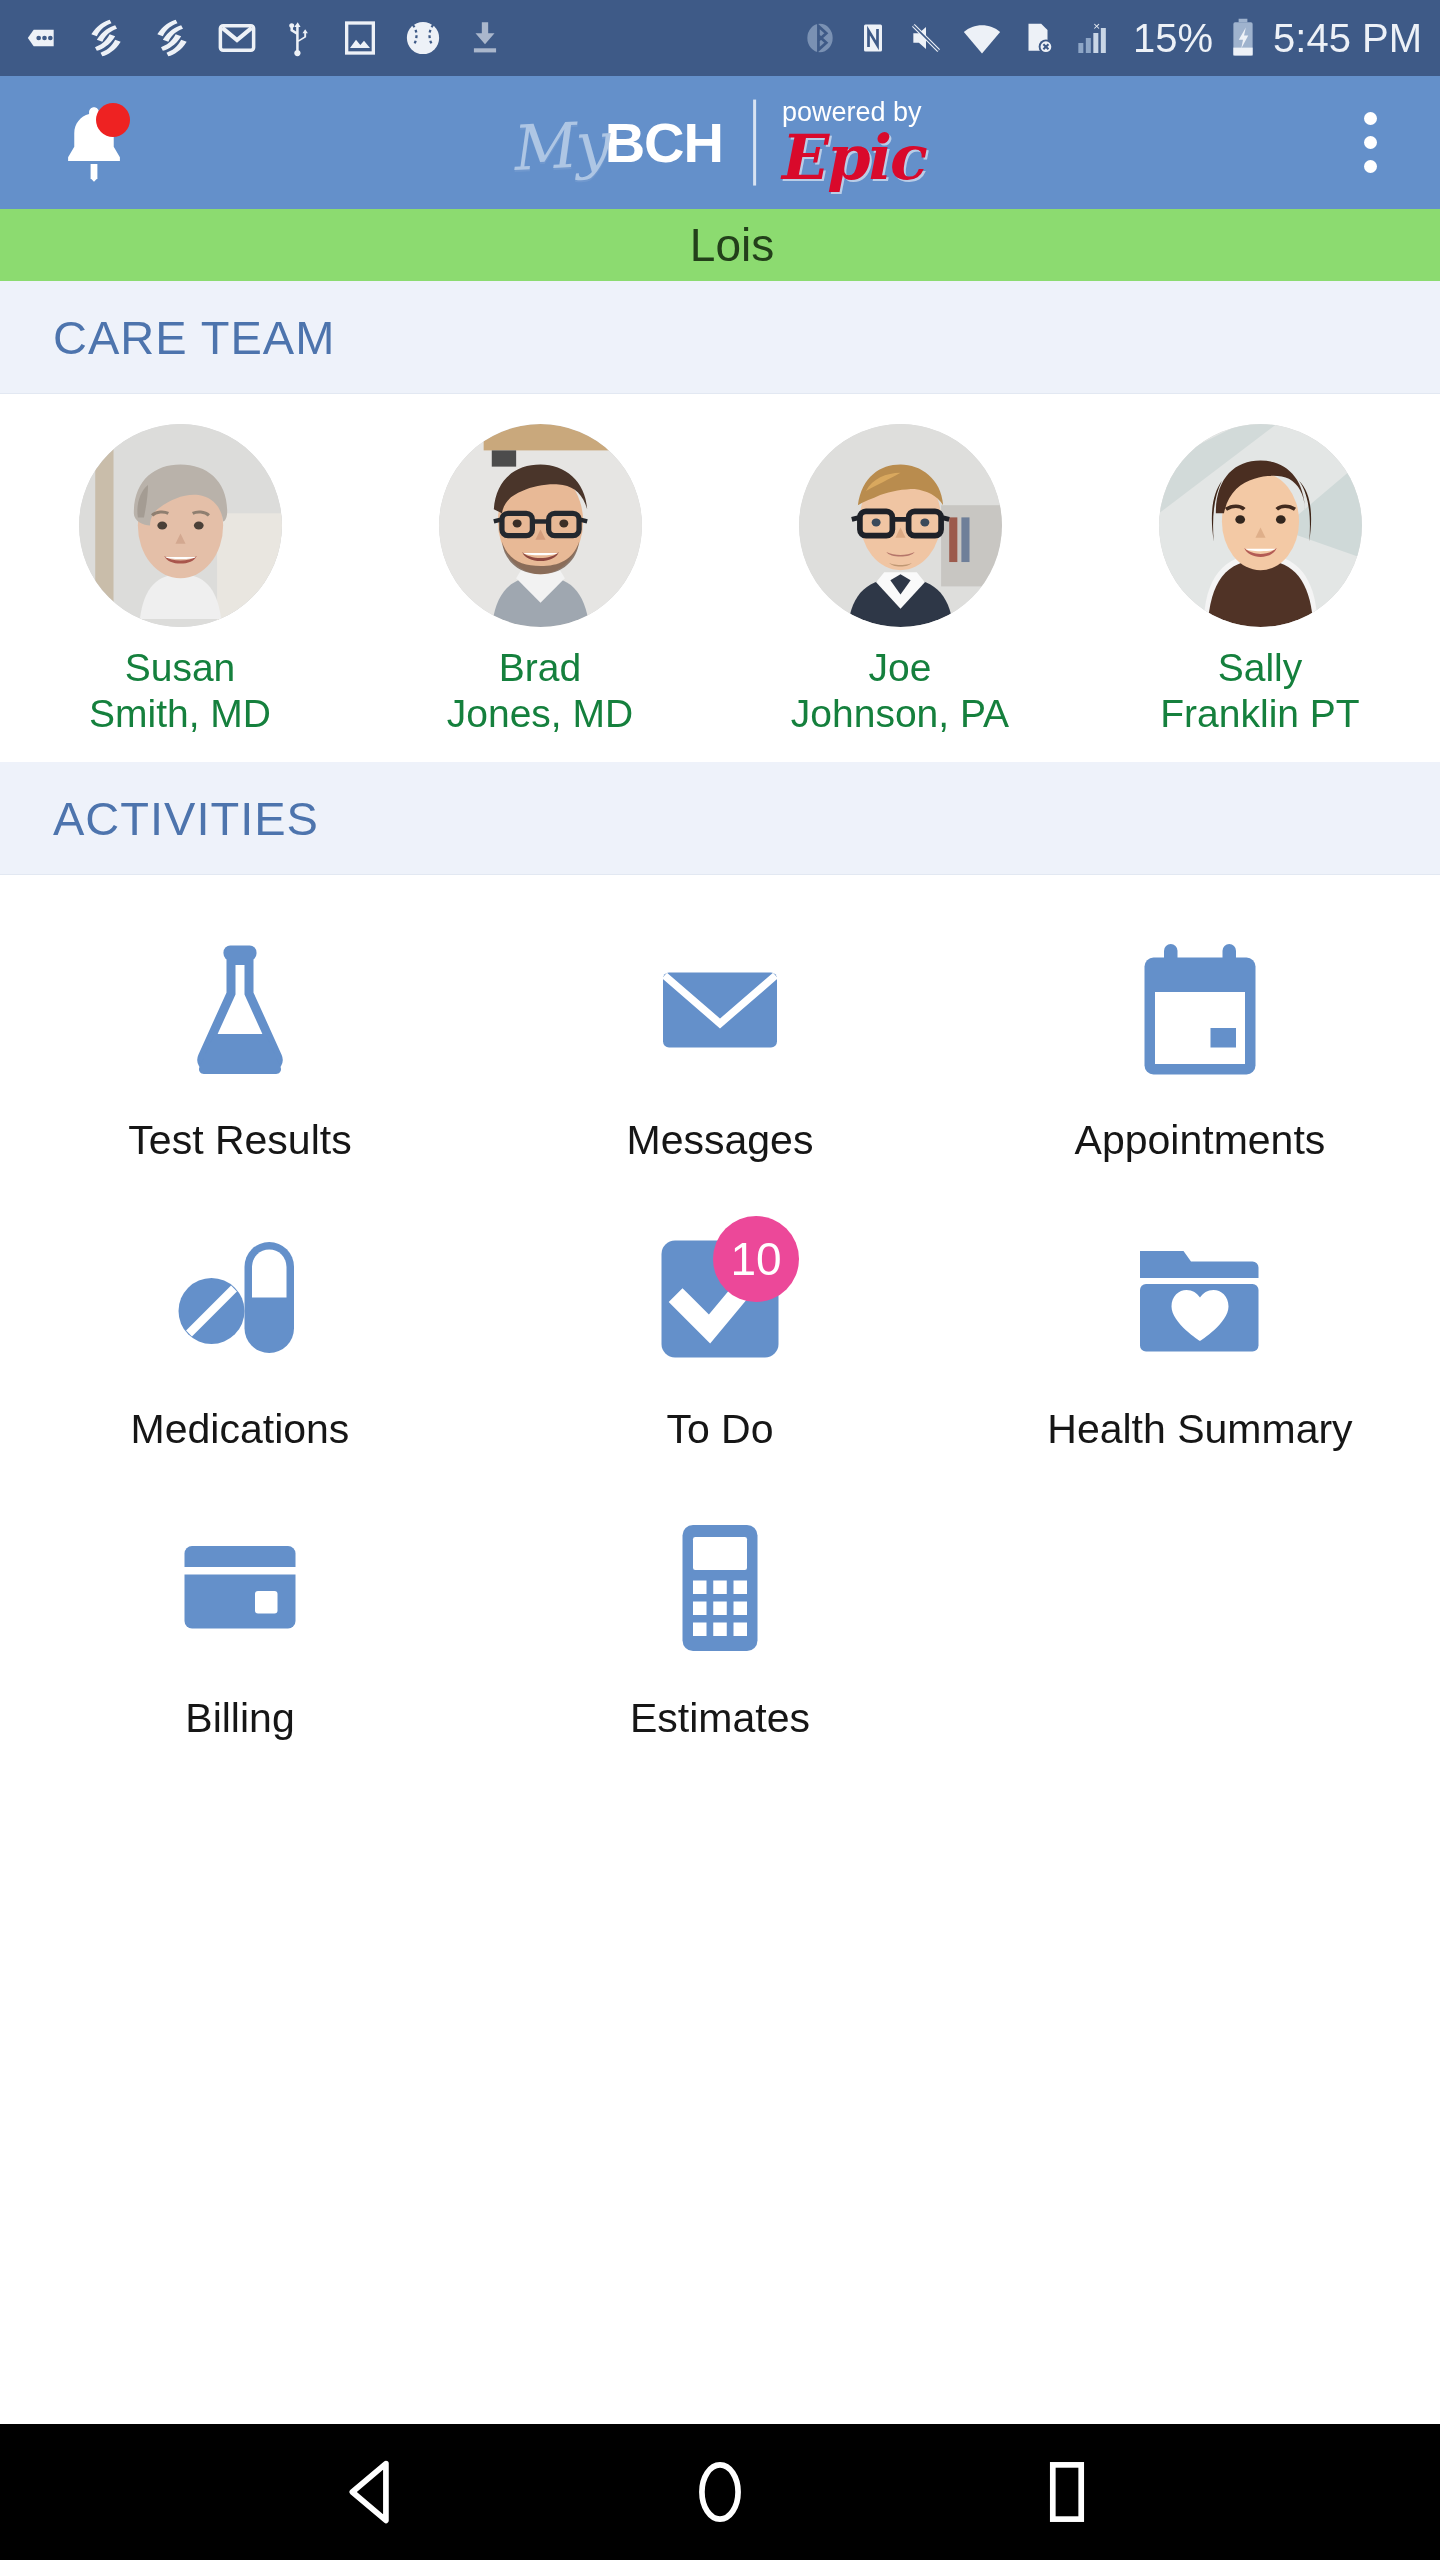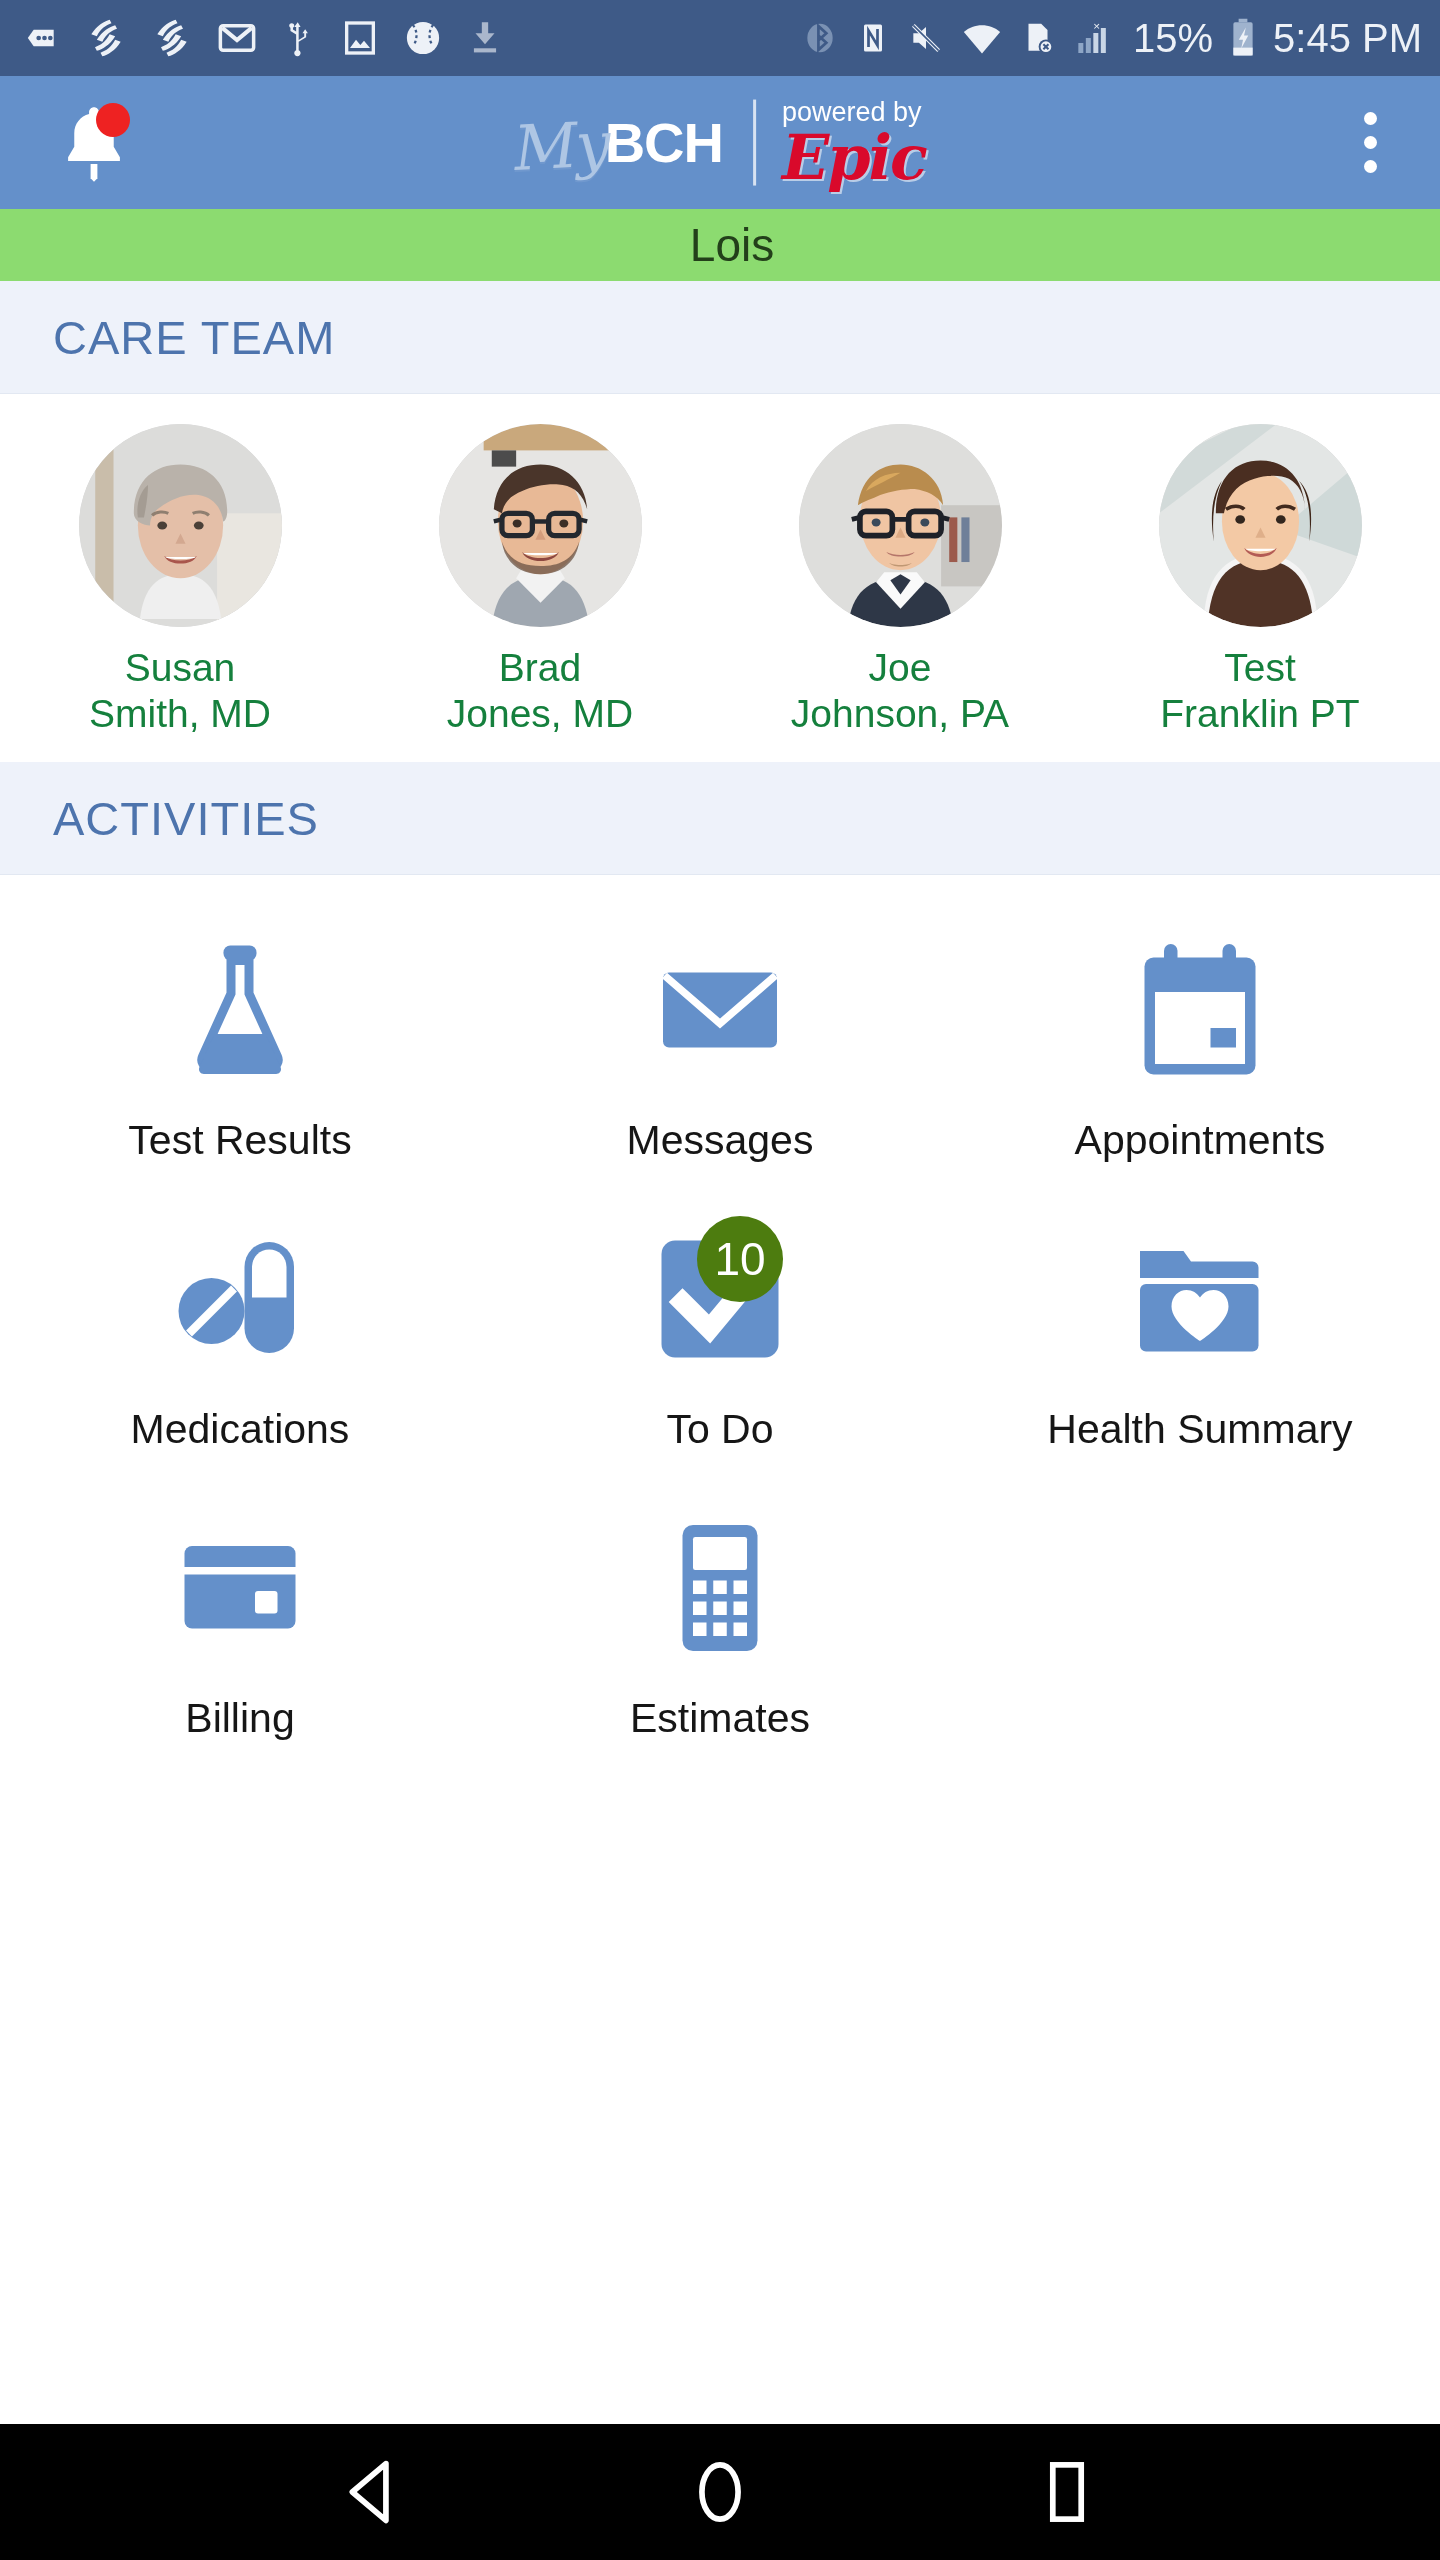--- a/index.html
+++ b/index.html
@@ -172,24 +172,24 @@
   .act-icon svg { display: block; }
   .act-label {
     margin-top: 22px;
     color: #161616;
     font-size: 41px;
     text-align: center;
     white-space: nowrap;
   }
   .badge {
     position: absolute;
-    top: 2px; right: 22px;
+    top: 2px; right: 6px;
     width: 86px; height: 86px;
     border-radius: 50%;
-    background: #4d7c0f;
+    background: #ec4899;
     color: #fff;
     font-size: 46px;
     display: flex; align-items: center; justify-content: center;
     line-height: 1;
   }
 
   
   .navbar {
     position: absolute;
     bottom: 0; left: 0;
@@ -466,21 +466,21 @@
           <path d="M33 42c3-2 7-2 9 0M58 42c2-2 6-2 9 0" stroke="#412A1E" stroke-width="1.8" fill="none"></path>
           <ellipse cx="40" cy="47" rx="2.4" ry="2.1" fill="#32261E"></ellipse>
           <ellipse cx="60" cy="47" rx="2.4" ry="2.1" fill="#32261E"></ellipse>
           <path d="M42 61c4 4 12 4 16 0-2 6-14 6-16 0z" fill="#B35B55"></path>
           <path d="M42.5 61.5h15c-1.4 1.6-13.6 1.6-15 0z" fill="#fff"></path>
           <path d="M50 51l-2.5 5h5z" fill="#DFAF8A"></path>
         </g>
       </svg>
     </div>
     <div class="ct-name">
-      <div>Test</div>
+      <div>Sally</div>
       <div>Franklin PT</div>
     </div>
   </div>
 
 </div>
 
 <div class="section-head">
   <span>ACTIVITIES</span>
 </div>
 

